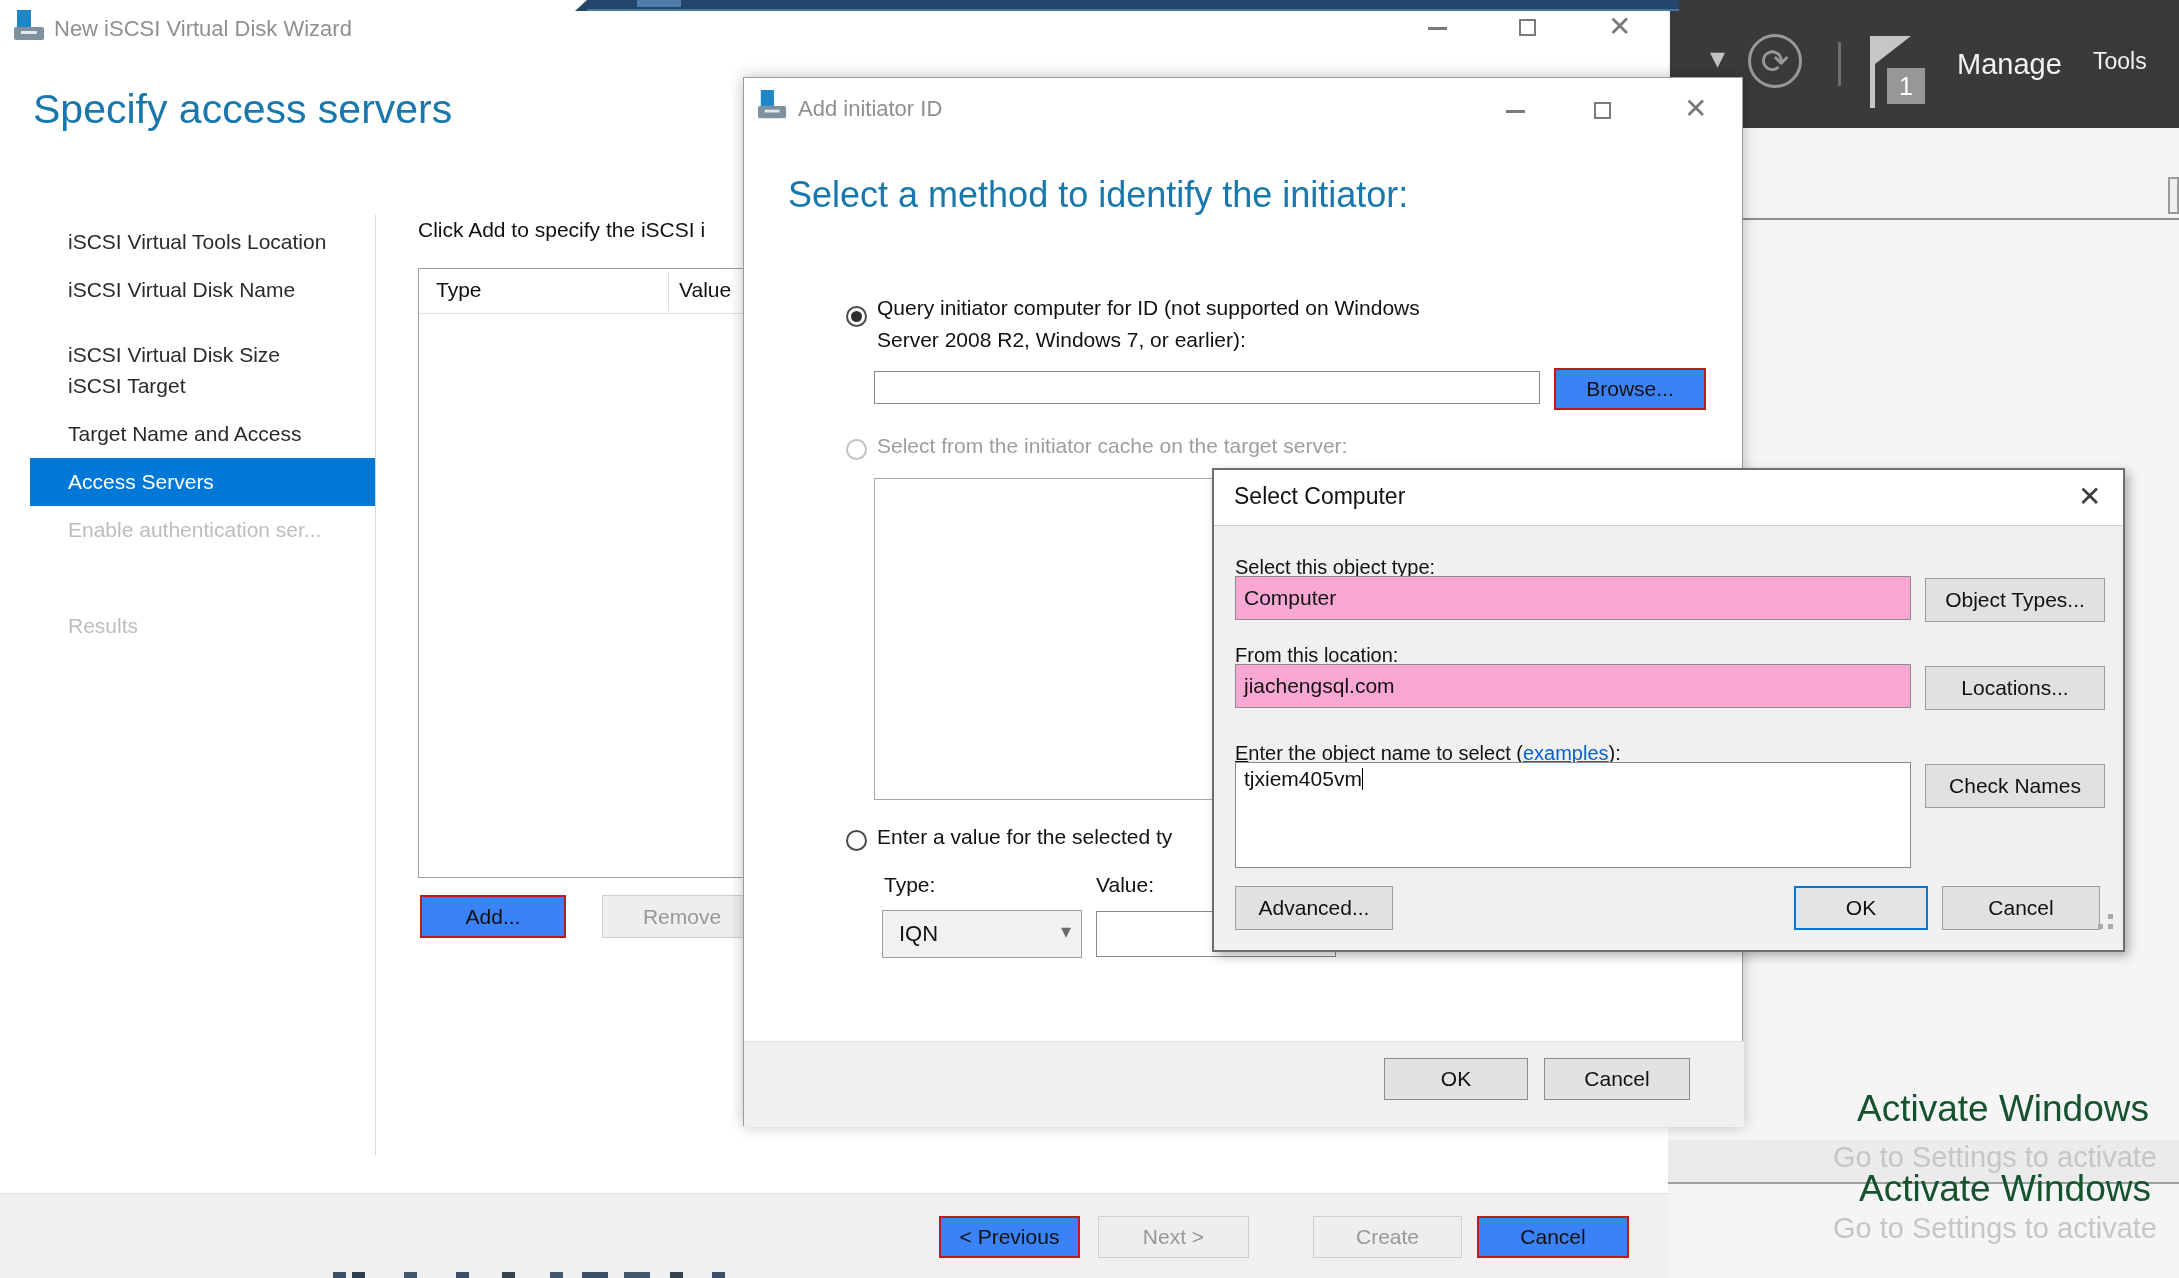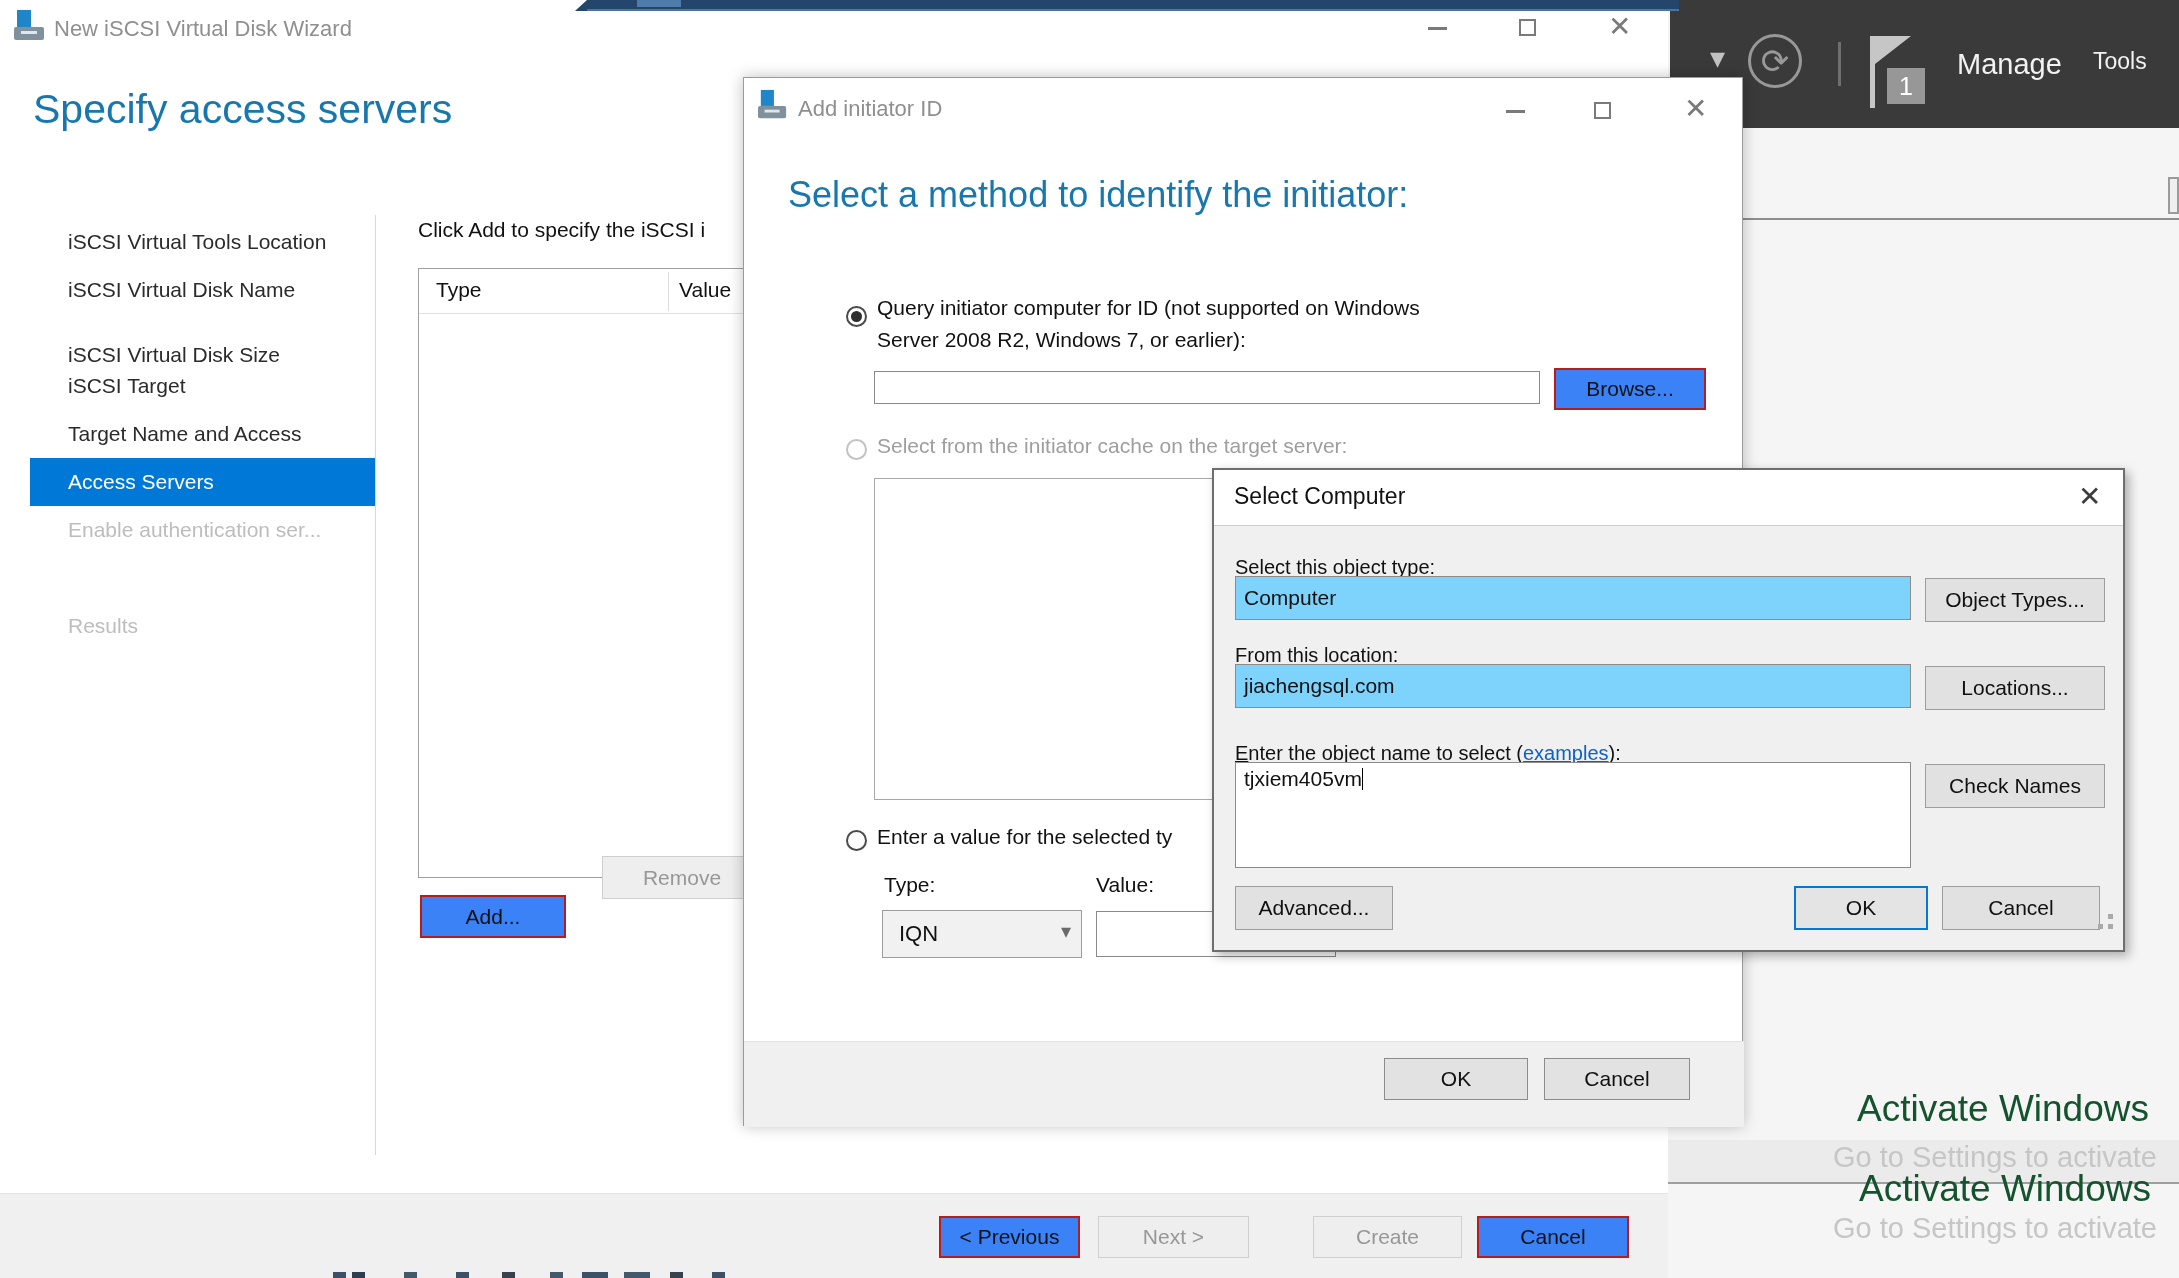--- a/index.html
+++ b/index.html
@@ -7,21 +7,21 @@
        font-family:"Liberation Sans",sans-serif;background:#fff;color:#111}
   .abs{position:absolute;box-sizing:border-box}
   .nowrap{white-space:nowrap;overflow:hidden}
   .btn{position:absolute;box-sizing:border-box;display:flex;align-items:center;justify-content:center;
        background:#e2e2e2;border:1px solid #8c8c8c;color:#111;font-size:21px;cursor:default}
   .btn.strong{border:2px solid #b91c1c;background:#3b82f6}
   .btn.dis{background:#eeeeee;border:1px solid #cfcfcf;color:#979797}
   .btn.focus{border:2px solid #0078d7;background:#e4e4e4}
   .tfield{position:absolute;box-sizing:border-box;background:#fff;border:1px solid #8a8a8a;
           font-size:21px;display:flex;align-items:center;padding:2px 8px}
-  .gfield{background:#7dd3fc}
+  .gfield{background:#f9a8d4}
   .lbl{position:absolute;font-size:20px;white-space:nowrap;color:#111}
   .radio{position:absolute;width:21px;height:21px;border:2px solid #4a4a4a;border-radius:50%;
          box-sizing:border-box;background:#fff}
   .radio.sel::after{content:"";position:absolute;left:3px;top:3px;width:11px;height:11px;
          border-radius:50%;background:#2e2e2e}
   .radio.dis{border-color:#c2c2c2}
   .sideitem{position:absolute;left:68px;width:300px;height:48px;line-height:48px;font-size:21px;color:#2b2b2b}
   .sideitem.dis{color:#bdbdbd}
   .winglyph{color:#7a7a7a}
   .wm1{position:absolute;font-size:37px;color:#14532d;white-space:nowrap;font-weight:400}
@@ -92,21 +92,21 @@
 
   <div class="abs" style="left:418px;top:268px;width:502px;height:610px;border:1px solid #9f9f9f;background:#fff">
     <div class="abs" style="left:0;top:0;width:100%;height:45px;border-bottom:1px solid #e0e0e0">
       <div class="abs" style="left:17px;top:9px;font-size:21px">Type</div>
       <div class="abs" style="left:249px;top:3px;width:1px;height:39px;background:#dcdcdc"></div>
       <div class="abs" style="left:260px;top:9px;font-size:21px">Value</div>
     </div>
   </div>
 
   <div class="btn strong" style="left:420px;top:895px;width:146px;height:43px">Add...</div>
-  <div class="btn dis" style="left:602px;top:856px;width:160px;height:43px">Remove</div>
+  <div class="btn dis" style="left:602px;top:895px;width:160px;height:43px">Remove</div>
 
   <div class="abs" style="left:0;top:1193px;width:1668px;height:85px;background:#f0f0f0;border-top:1px solid #e3e3e3"></div>
   <div class="btn strong" style="left:939px;top:1216px;width:141px;height:42px">&lt; Previous</div>
   <div class="btn dis" style="left:1098px;top:1216px;width:151px;height:42px">Next &gt;</div>
   <div class="btn dis" style="left:1313px;top:1216px;width:149px;height:42px">Create</div>
   <div class="btn strong" style="left:1477px;top:1216px;width:152px;height:42px">Cancel</div>
 </div>
 
 <div class="abs" style="left:575px;top:0;width:1104px;height:11px;background:#24466a;z-index:2;
             clip-path:polygon(12px 0,100% 0,100% 100%,0 100%)">

